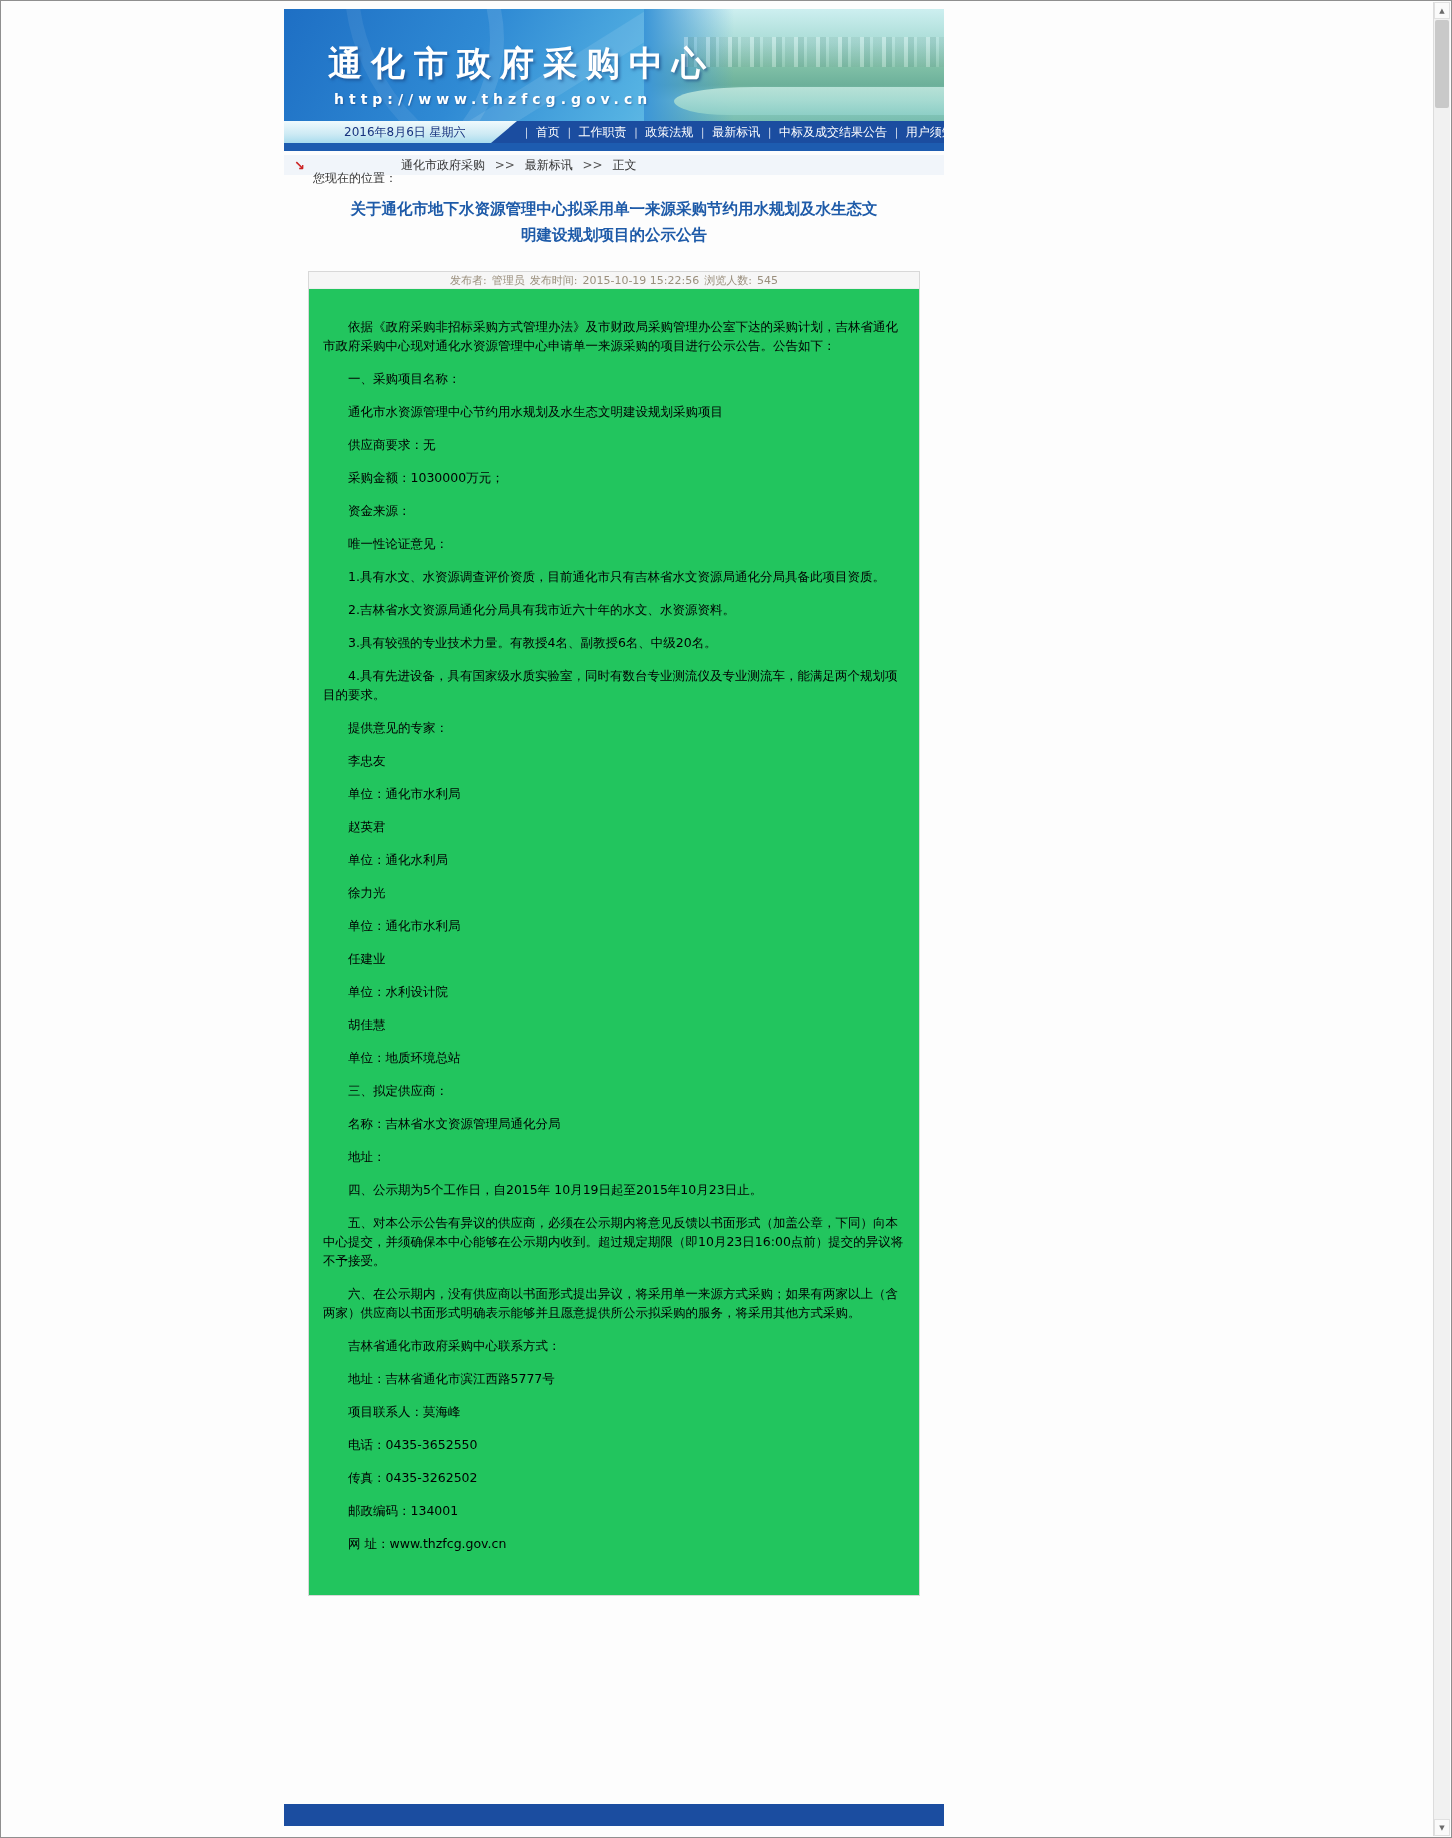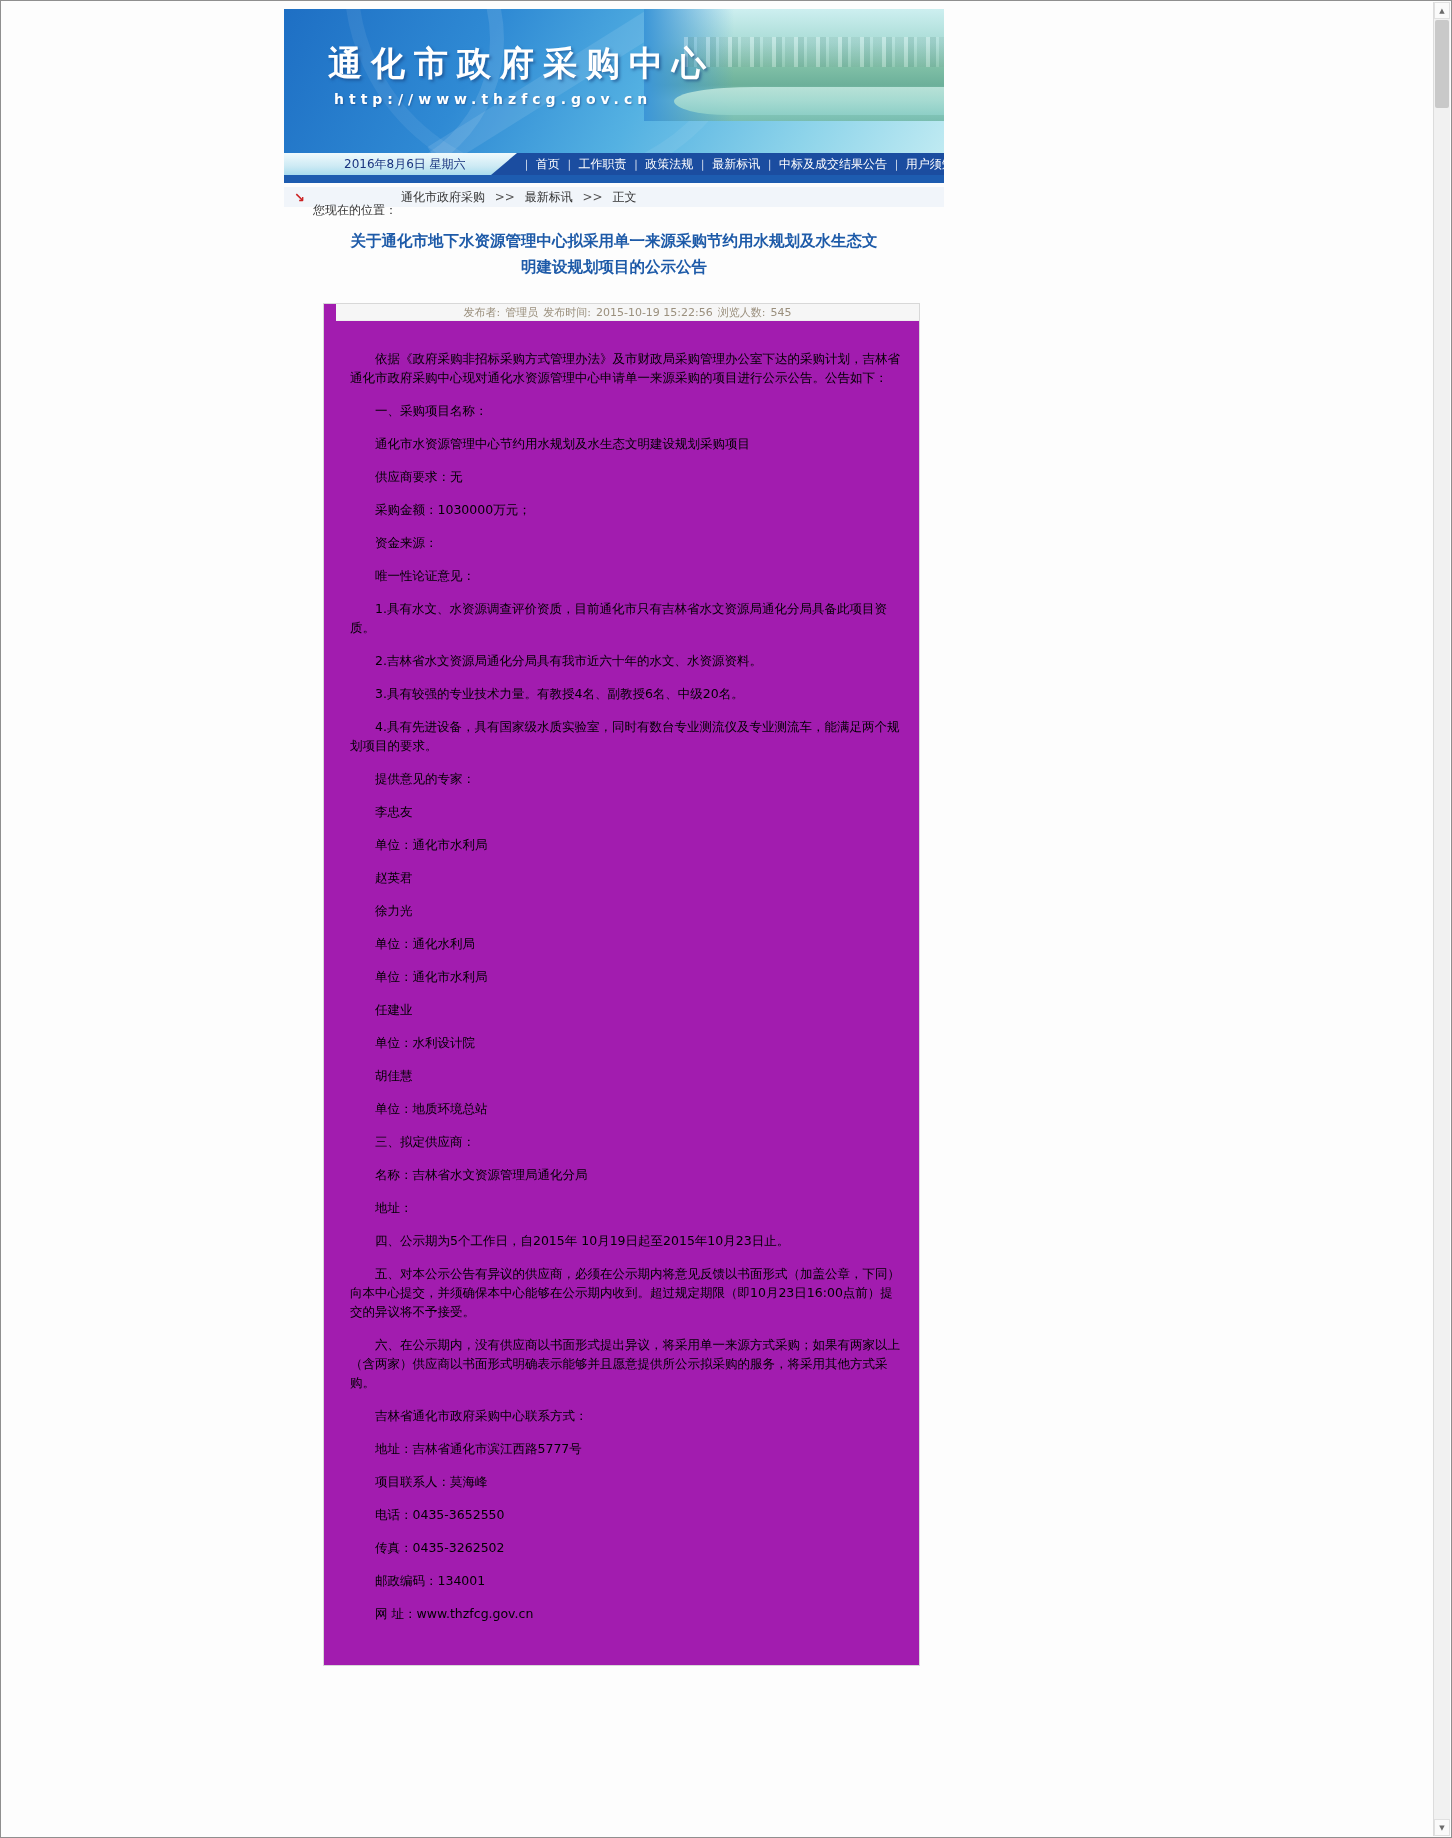--- a/index.html
+++ b/index.html
@@ -19,21 +19,21 @@
     font-size:7px; color:#6b6b6b; }
   .scroll-btn.up { top:0; }
   .scroll-btn.down { bottom:0; }
   .scroll-thumb { position:absolute; left:1px; top:18px; width:14px; height:88px;
     background:#c9c9c9; border-radius:2px; }
 
   
   .col { position:absolute; left:283px; top:8px; width:660px; }
 
   
-  .banner { position:relative; height:144px; overflow:hidden;
+  .banner { position:relative; height:112px; overflow:hidden;
     background:linear-gradient(118deg,#1e6fc4 0%,#2f8ad4 30%,#54b1e2 55%,#8ed4ea 80%,#bfeaf2 100%); }
   .banner .swirl1,.banner .swirl2 { position:absolute; border:14px solid rgba(255,255,255,0.10);
     border-radius:50%; }
   .banner .swirl1 { width:300px; height:300px; left:-80px; top:-120px; }
   .banner .swirl2 { width:420px; height:420px; left:60px; top:-240px; transform:rotate(20deg);
     border-color:rgba(255,255,255,0.07); }
   .banner .streak { position:absolute; width:400px; height:26px; background:rgba(255,255,255,0.10);
     transform:rotate(-32deg); left:120px; top:30px; }
   .cityscape { position:absolute; right:0; top:0; width:300px; height:112px;
     background:
@@ -66,21 +66,21 @@
   .breadcrumb { margin-top:4px; height:20px; background:#f1f5fa; display:flex;
     align-items:center; padding-left:10px; font-size:12px; color:#333; }
   .crumb-arrow { color:#cc2222; font-weight:bold; font-size:13px; margin-right:8px; }
   .crumb-label { color:#333;margin-top:26px; }
   .crumb-link { color:#333; text-decoration:none; cursor:pointer; margin:0 4px; }
   .crumb-sep { color:#555; margin:0 2px; }
 
   
   .page-title { margin:22px 30px 0 30px; text-align:center; color:#1d5aa8;
     font-weight:bold; font-size:15.5px; line-height:26px;font-family:Liberation Mono, monospace; }
-  .article-box { margin:22px 24px 0 39px; border:1px solid #d8d8d8; background:#a21caf;padding-left:12px; }
+  .article-box { margin:22px 24px 0 24px; border:1px solid #d8d8d8; background:#22c55e; }
   .meta-bar { height:17px; background:#f6f6f6; border-bottom:1px solid #eeeeee;
     display:flex; align-items:center; justify-content:center; font-size:11px; color:#9a8f7d;
     gap:5px; white-space:nowrap; }
   .article-body { padding:14px 14px 28px 14px; }
   .article-body p { font-size:12.5px; color:#000; line-height:19px; text-indent:2em;
     margin:14px 0; }
   .hl { background:#faf3d2; color:#6f6f5a; font-weight:bold; }
 
   
   .footer-bar { margin-top:208px; height:22px; background:#1b4da0; display:flex;
@@ -155,22 +155,22 @@
           <p><span>资金来源：</span></p>
           <p><span>唯一性论证意见：</span></p>
           <p><span>1.具有水文、水资源调查评价资质，目前通化市只有吉林省水文资源局通化分局具备此项目资质。</span></p>
           <p><span>2.吉林省水文资源局通化分局具有我市近六十年的水文、水资源资料。</span></p>
           <p><span>3.具有较强的专业技术力量。有教授4名、副教授6名、中级20名。</span></p>
           <p><span>4.具有先进设备，具有国家级水质实验室，同时有数台专业测流仪及专业测流车，能满足两个规划项目的要求。</span></p>
           <p><span>提供意见的专家：</span></p>
           <p><span>李忠友</span></p>
           <p><span>单位：通化市水利局</span></p>
           <p><span>赵英君</span></p>
+          <p><span>单位：通化水利局</span></p>
           <p><span>徐力光</span></p>
-          <p><span>单位：通化水利局</span></p>
           <p><span>单位：通化市水利局</span></p>
           <p><span>任建业</span></p>
           <p><span>单位：水利设计院</span></p>
           <p><span>胡佳慧</span></p>
           <p><span>单位：地质环境总站</span></p>
           <p><span>三、拟定供应商：</span></p>
           <p><span>名称：吉林省水文资源管理局通化分局</span></p>
           <p><span>地址：</span></p>
           <p><span>四、公示期为5个工作日，自2015年 10月19日起至2015年10月23日止。</span></p>
           <p><span>五、对本公示公告有异议的供应商，必须在公示期内将意见反馈以书面形式（加盖公章，下同）向本中心提交，并须确保本中心能够在公示期内收到。超过规定期限（即10月23日16:00点前）提交的异议将不予接受。</span></p>

